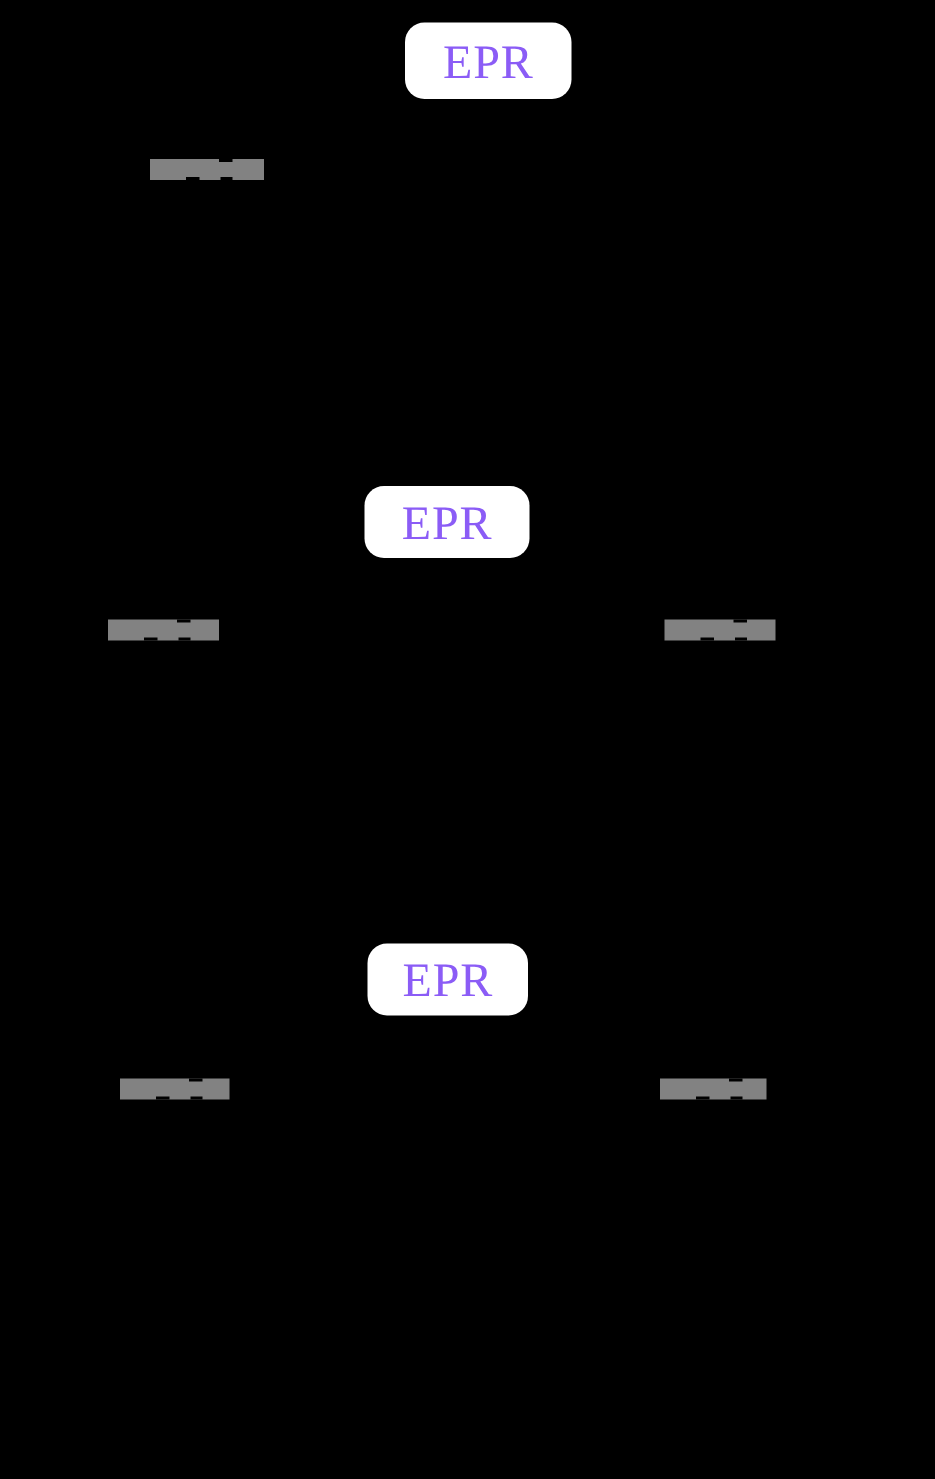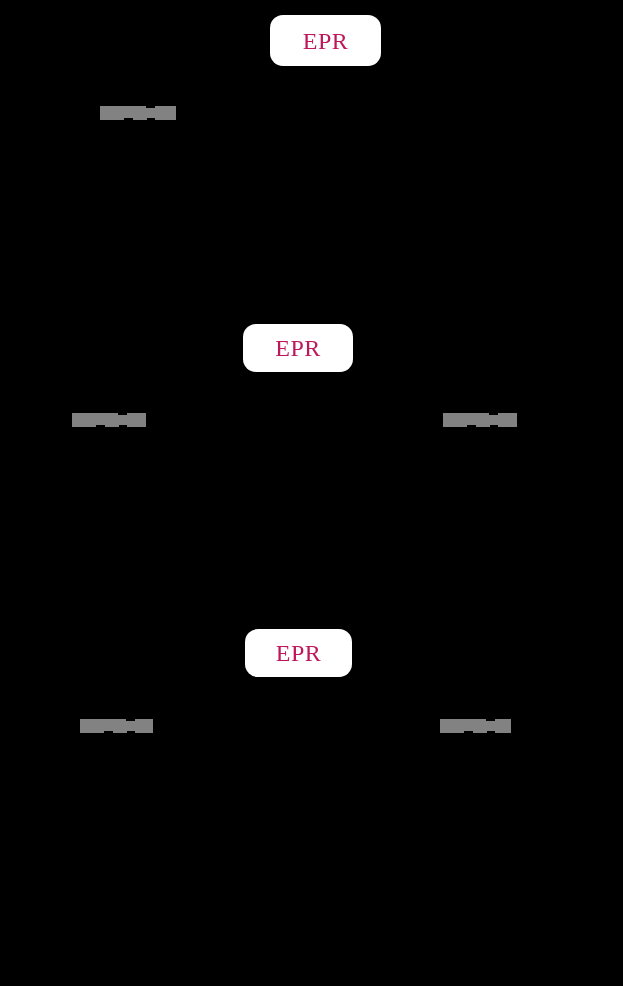--- a/index.html
+++ b/index.html
@@ -17,23 +17,23 @@
   }
   .epr-box {
     position: absolute;
     background: #ffffff;
     border-radius: 13px;
     display: flex;
     align-items: center;
     justify-content: center;
   }
   .epr-box .epr-label {
-    color: #be185d;
+    color: #8b5cf6;
     font-family: "Liberation Serif", serif;
-    font-size: 24px;
+    font-size: 32px;
     line-height: 1;
     letter-spacing: 0.5px;
   }
   #epr-box-top    { left: 270px; top: 15px;  width: 111px; height: 51px; }
   #epr-box-middle { left: 243px; top: 324px; width: 110px; height: 48px; }
   #epr-box-bottom { left: 245px; top: 629px; width: 107px; height: 48px; }
 
   .redacted-bar {
     position: absolute;
     height: 14px;

